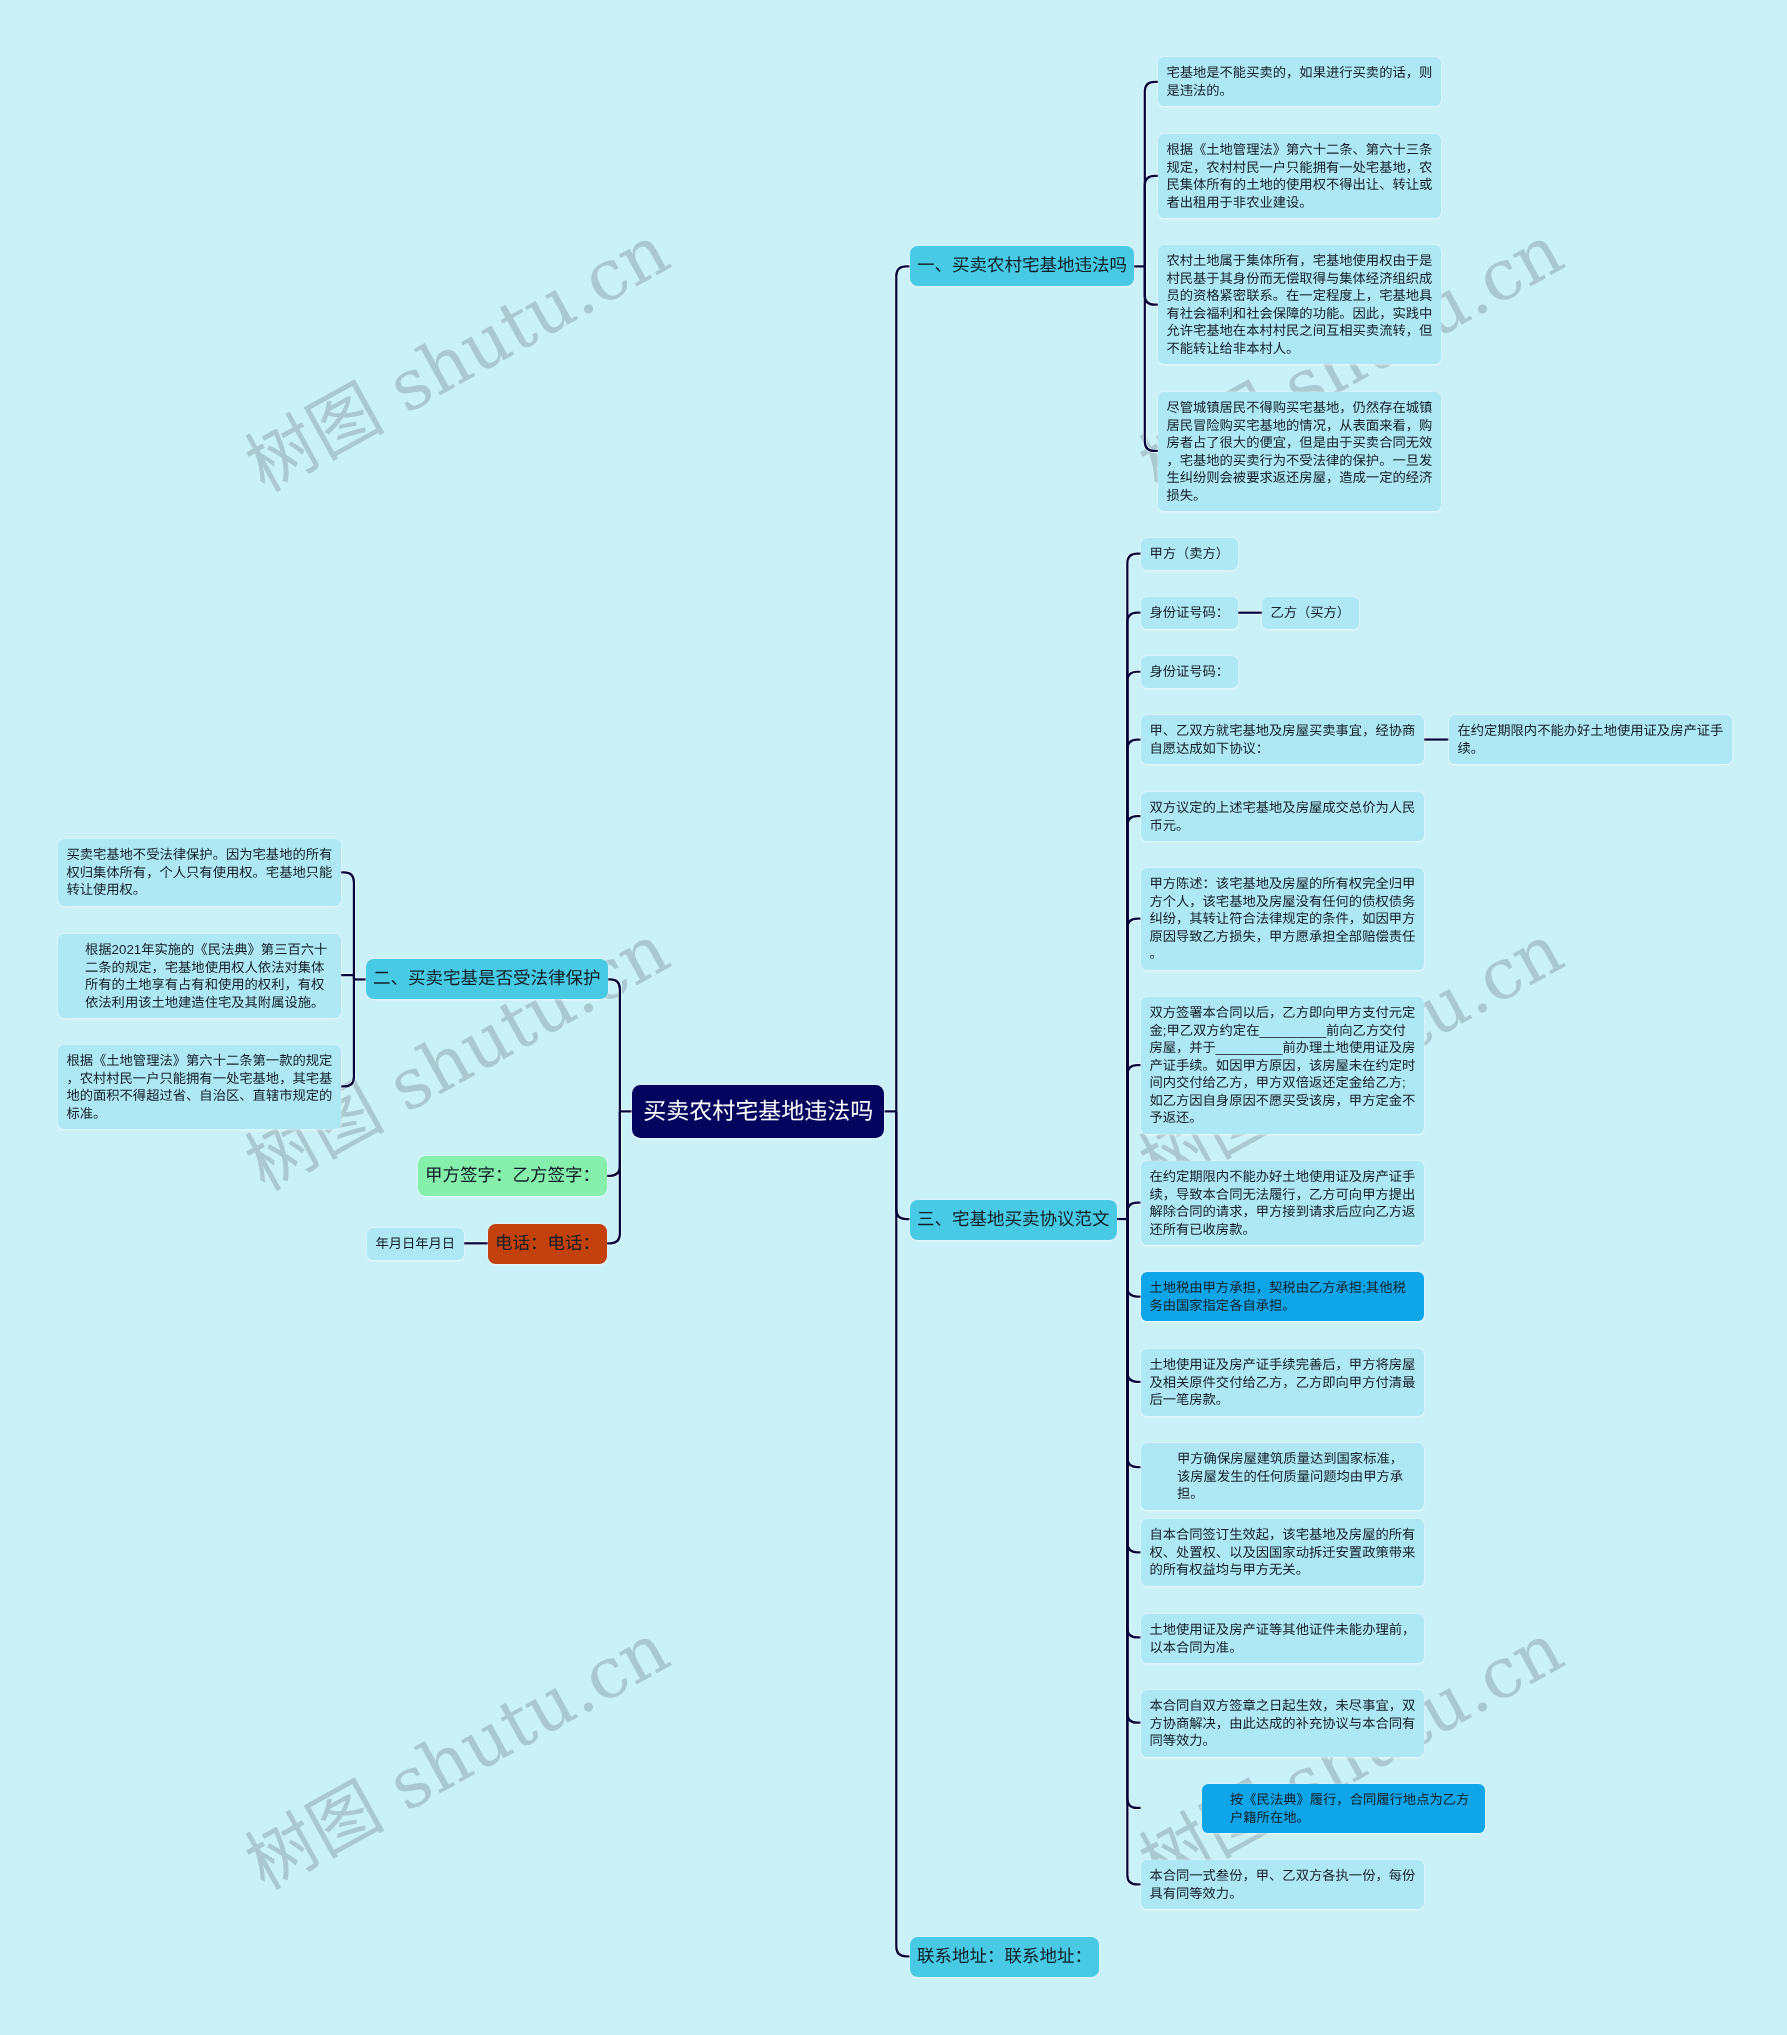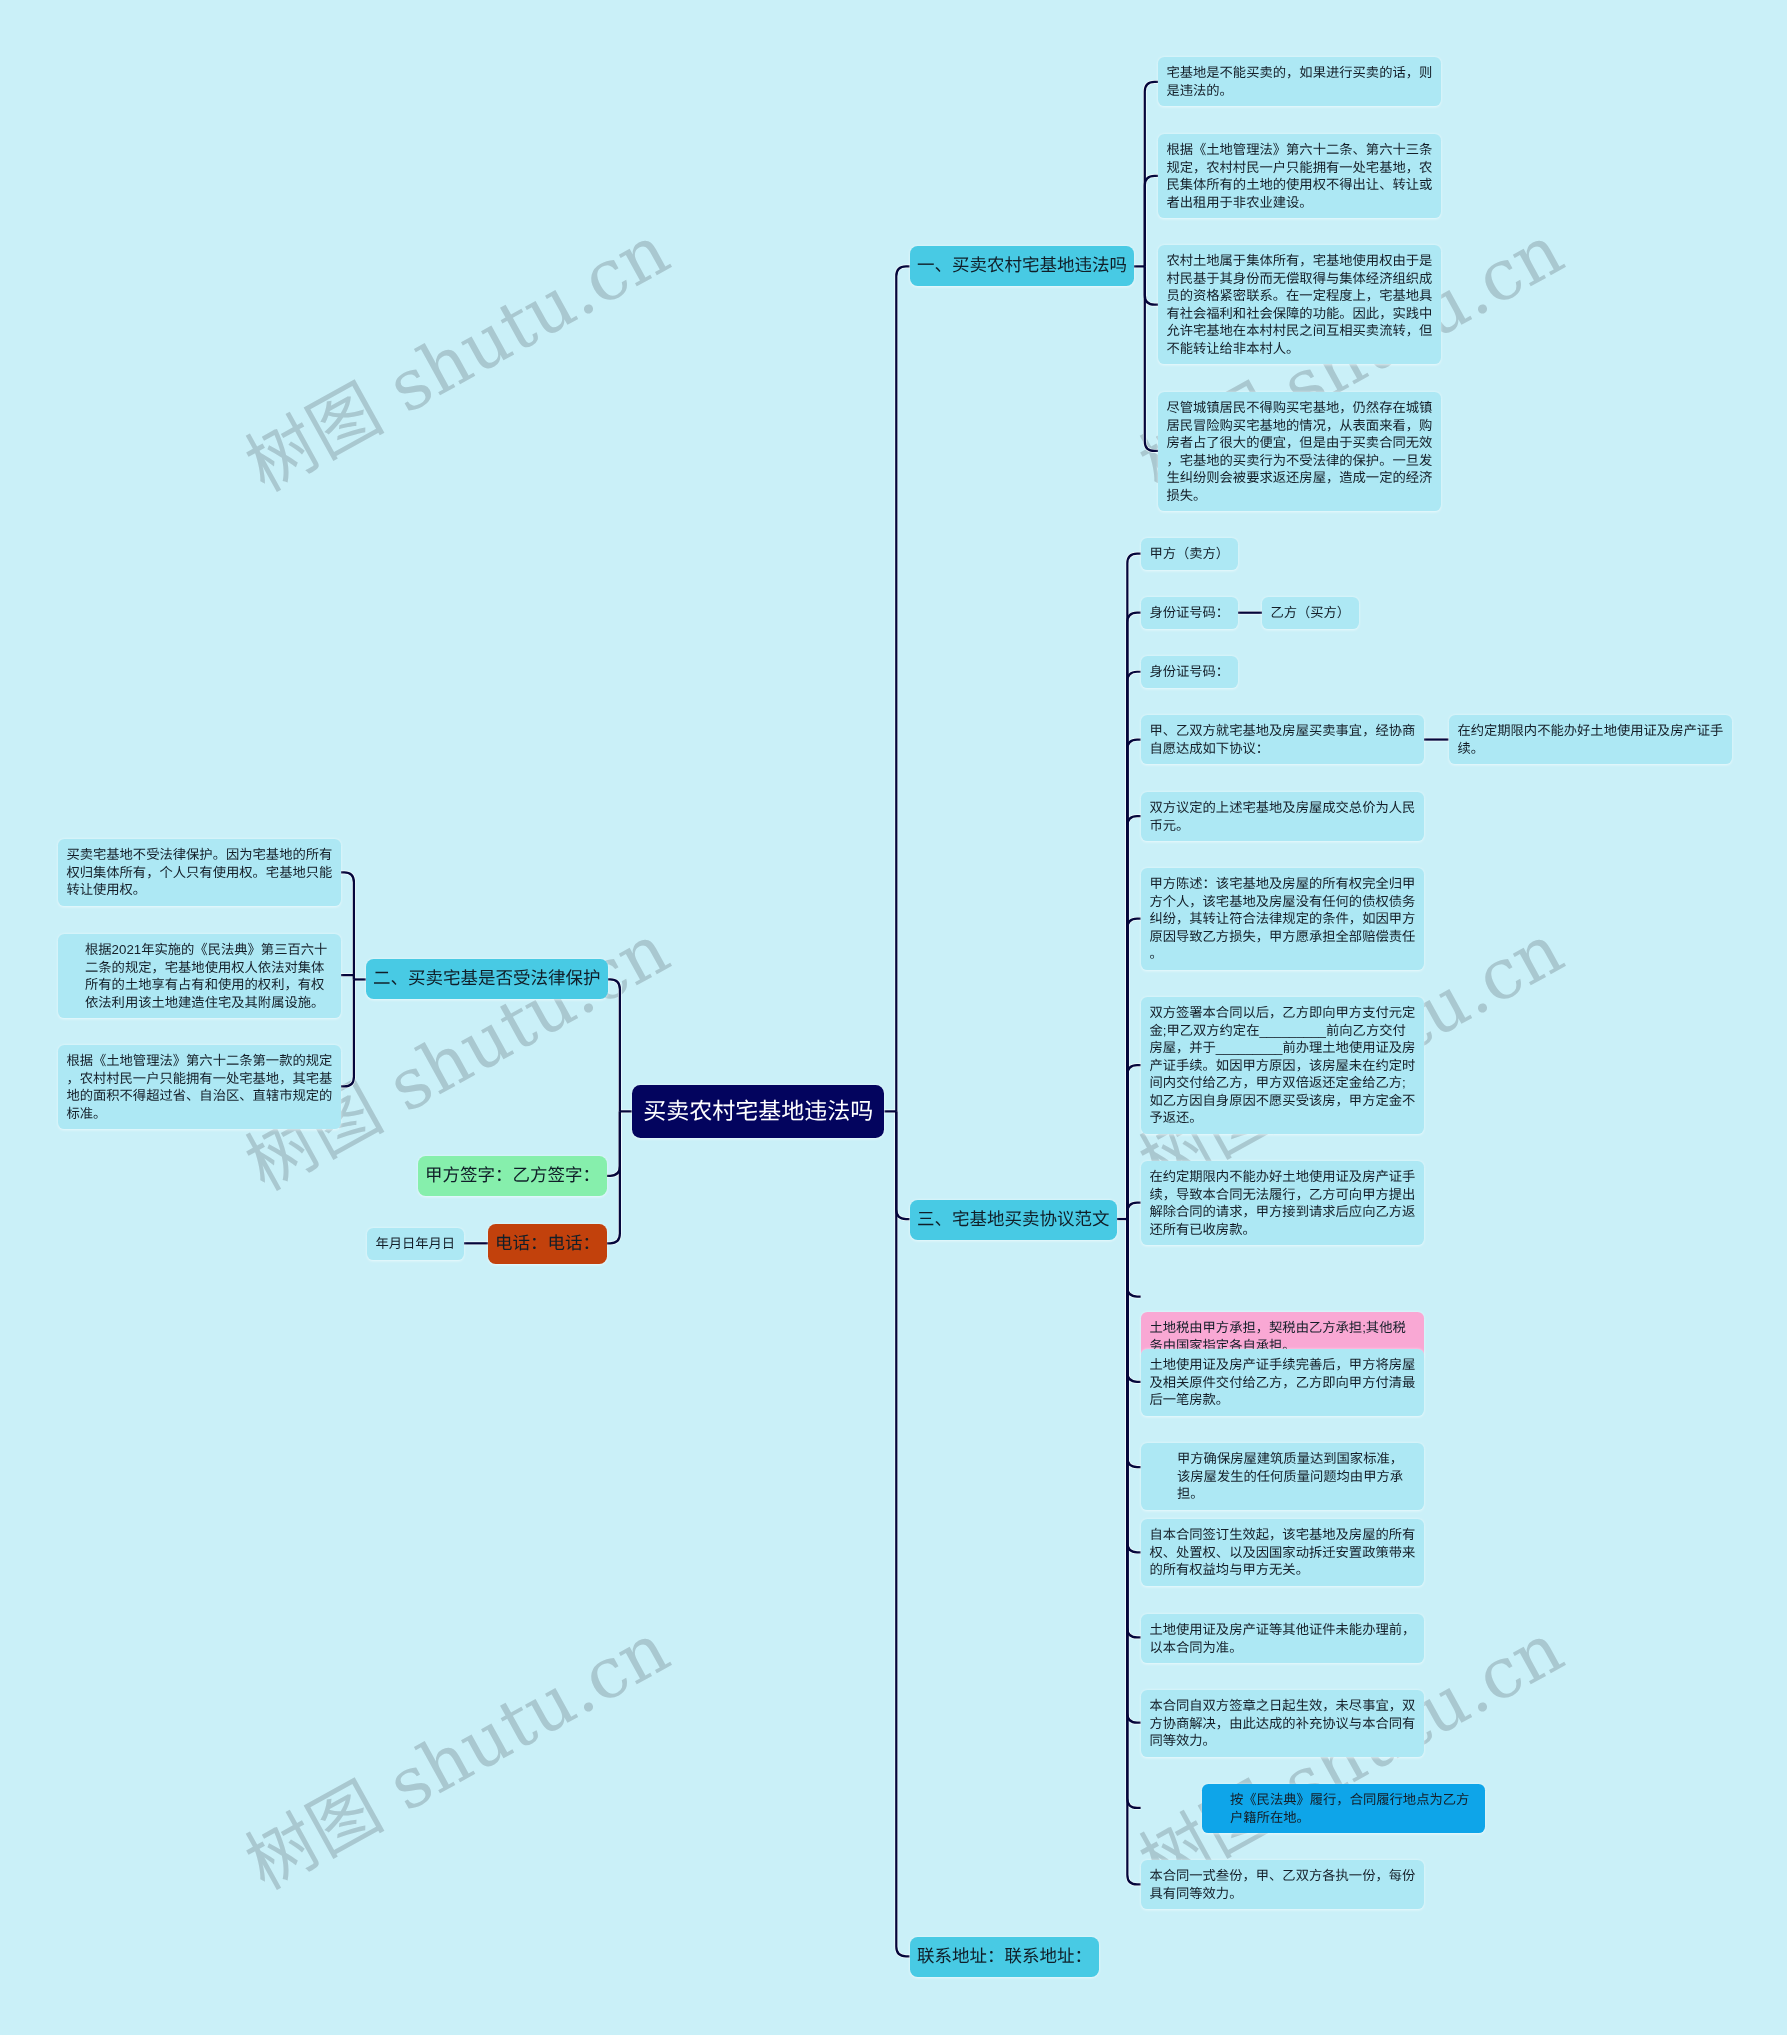--- a/index.html
+++ b/index.html
@@ -124,21 +124,21 @@
       <div class="node lv2" style="background: rgb(173, 232, 244); color: rgb(20, 30, 40); max-width: 283px; left: 1141px; top: 538px;">甲方（卖方）</div>
       <div class="node lv2" style="background: rgb(173, 232, 244); color: rgb(20, 30, 40); max-width: 283px; left: 1141px; top: 597px;">身份证号码：</div>
       <div class="node lv3" style="background: rgb(173, 232, 244); color: rgb(20, 30, 40); max-width: 283px; left: 1262px; top: 597px;">乙方（买方）</div>
       <div class="node lv2" style="background: rgb(173, 232, 244); color: rgb(20, 30, 40); max-width: 283px; left: 1141px; top: 656px;">身份证号码：</div>
       <div class="node lv2" style="background: rgb(173, 232, 244); color: rgb(20, 30, 40); max-width: 283px; left: 1141px; top: 715px;">甲、乙双方就宅基地及房屋买卖事宜，经协商自愿达成如下协议：</div>
       <div class="node lv3" style="background: rgb(173, 232, 244); color: rgb(20, 30, 40); max-width: 283px; left: 1449px; top: 715px;">在约定期限内不能办好土地使用证及房产证手续。</div>
       <div class="node lv2" style="background: rgb(173, 232, 244); color: rgb(20, 30, 40); max-width: 283px; left: 1141px; top: 792px;">双方议定的上述宅基地及房屋成交总价为人民币元。</div>
       <div class="node lv2" style="background: rgb(173, 232, 244); color: rgb(20, 30, 40); max-width: 283px; left: 1141px; top: 868px;">甲方陈述：该宅基地及房屋的所有权完全归甲方个人，该宅基地及房屋没有任何的债权债务纠纷，其转让符合法律规定的条件，如因甲方原因导致乙方损失，甲方愿承担全部赔偿责任。</div>
       <div class="node lv2" style="background: rgb(173, 232, 244); color: rgb(20, 30, 40); max-width: 283px; left: 1141px; top: 997px;">双方签署本合同以后，乙方即向甲方支付元定金;甲乙双方约定在_________前向乙方交付房屋，并于_________前办理土地使用证及房产证手续。如因甲方原因，该房屋未在约定时间内交付给乙方，甲方双倍返还定金给乙方;如乙方因自身原因不愿买受该房，甲方定金不予返还。</div>
       <div class="node lv2" style="background: rgb(173, 232, 244); color: rgb(20, 30, 40); max-width: 283px; left: 1141px; top: 1161px;">在约定期限内不能办好土地使用证及房产证手续，导致本合同无法履行，乙方可向甲方提出解除合同的请求，甲方接到请求后应向乙方返还所有已收房款。</div>
-      <div class="node lv2" style="background: #f9a8d4; color: rgb(20, 30, 40); max-width: 283px; left: 1141px; top: 1272px; margin-top: 40px;">土地税由甲方承担，契税由乙方承担;其他税务由国家指定各自承担。</div>
+      <div class="node lv2" style="background: #0ea5e9; color: rgb(20, 30, 40); max-width: 283px; left: 1141px; top: 1272px;">土地税由甲方承担，契税由乙方承担;其他税务由国家指定各自承担。</div>
       <div class="node lv2" style="background: rgb(173, 232, 244); color: rgb(20, 30, 40); max-width: 283px; left: 1141px; top: 1349px;">土地使用证及房产证手续完善后，甲方将房屋及相关原件交付给乙方，乙方即向甲方付清最后一笔房款。</div>
       <div class="node lv2" style="background: rgb(173, 232, 244); color: rgb(20, 30, 40); max-width: 283px; left: 1141px; top: 1443px; padding-left: 36px;">甲方确保房屋建筑质量达到国家标准，该房屋发生的任何质量问题均由甲方承担。</div>
       <div class="node lv2" style="background: rgb(173, 232, 244); color: rgb(20, 30, 40); max-width: 283px; left: 1141px; top: 1519px;">自本合同签订生效起，该宅基地及房屋的所有权、处置权、以及因国家动拆迁安置政策带来的所有权益均与甲方无关。</div>
       <div class="node lv2" style="background: rgb(173, 232, 244); color: rgb(20, 30, 40); max-width: 283px; left: 1141px; top: 1614px;">土地使用证及房产证等其他证件未能办理前，以本合同为准。</div>
       <div class="node lv2" style="background: rgb(173, 232, 244); color: rgb(20, 30, 40); max-width: 283px; left: 1141px; top: 1690px;">本合同自双方签章之日起生效，未尽事宜，双方协商解决，由此达成的补充协议与本合同有同等效力。</div>
       <div class="node lv2" style="background: #0ea5e9; color: rgb(20, 30, 40); max-width: 283px; left: 1202px; top: 1784px; padding-left: 28px;">按《民法典》履行，合同履行地点为乙方户籍所在地。</div>
       <div class="node lv2" style="background: rgb(173, 232, 244); color: rgb(20, 30, 40); max-width: 283px; left: 1141px; top: 1860px;">本合同一式叁份，甲、乙双方各执一份，每份具有同等效力。</div>
       <div class="node lv1" style="background: rgb(72, 202, 228); color: rgb(16, 30, 40); left: 910px; top: 1937px;">联系地址：联系地址：</div>
       <div class="node lv1" style="background: rgb(72, 202, 228); color: rgb(16, 30, 40); left: 366px; top: 959px;">二、买卖宅基是否受法律保护</div>
       <div class="node lv2" style="background: rgb(173, 232, 244); color: rgb(20, 30, 40); max-width: 283px; left: 58px; top: 839px;">买卖宅基地不受法律保护。因为宅基地的所有权归集体所有，个人只有使用权。宅基地只能转让使用权。</div>

